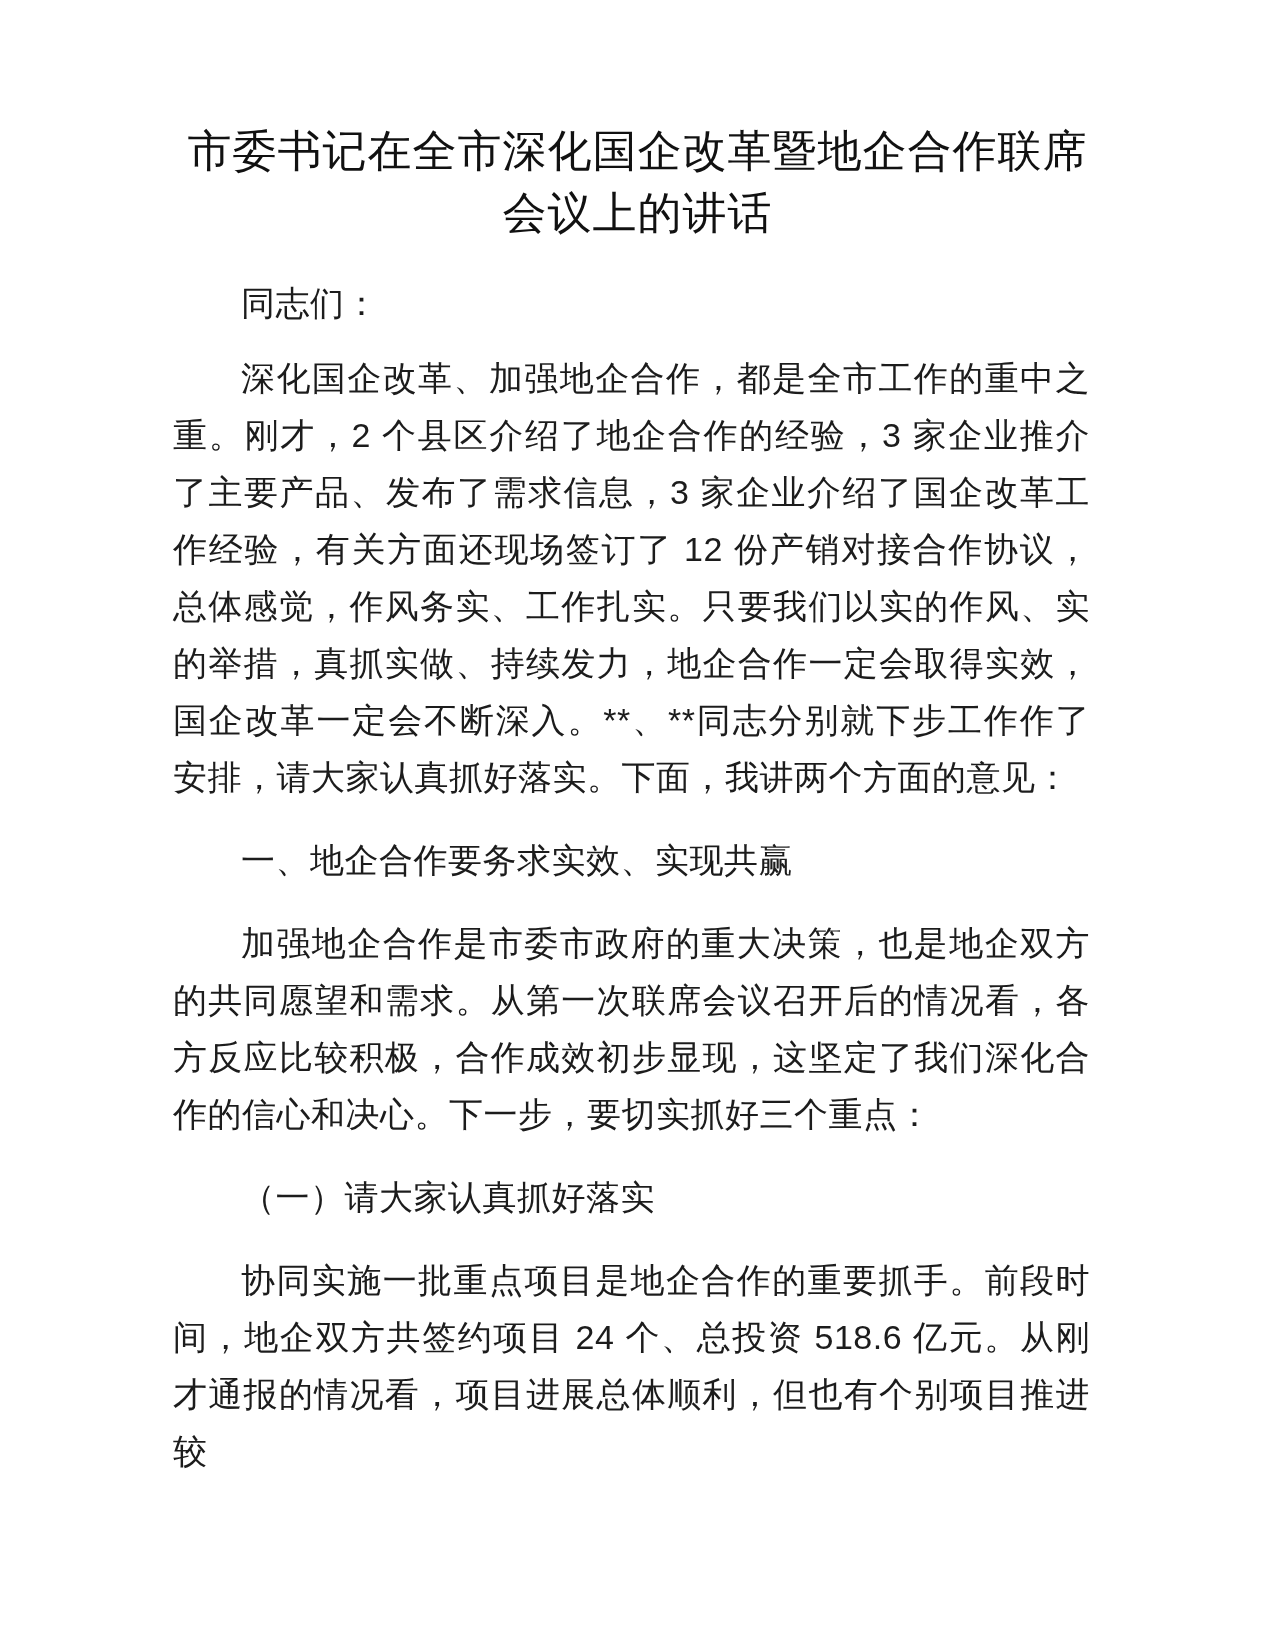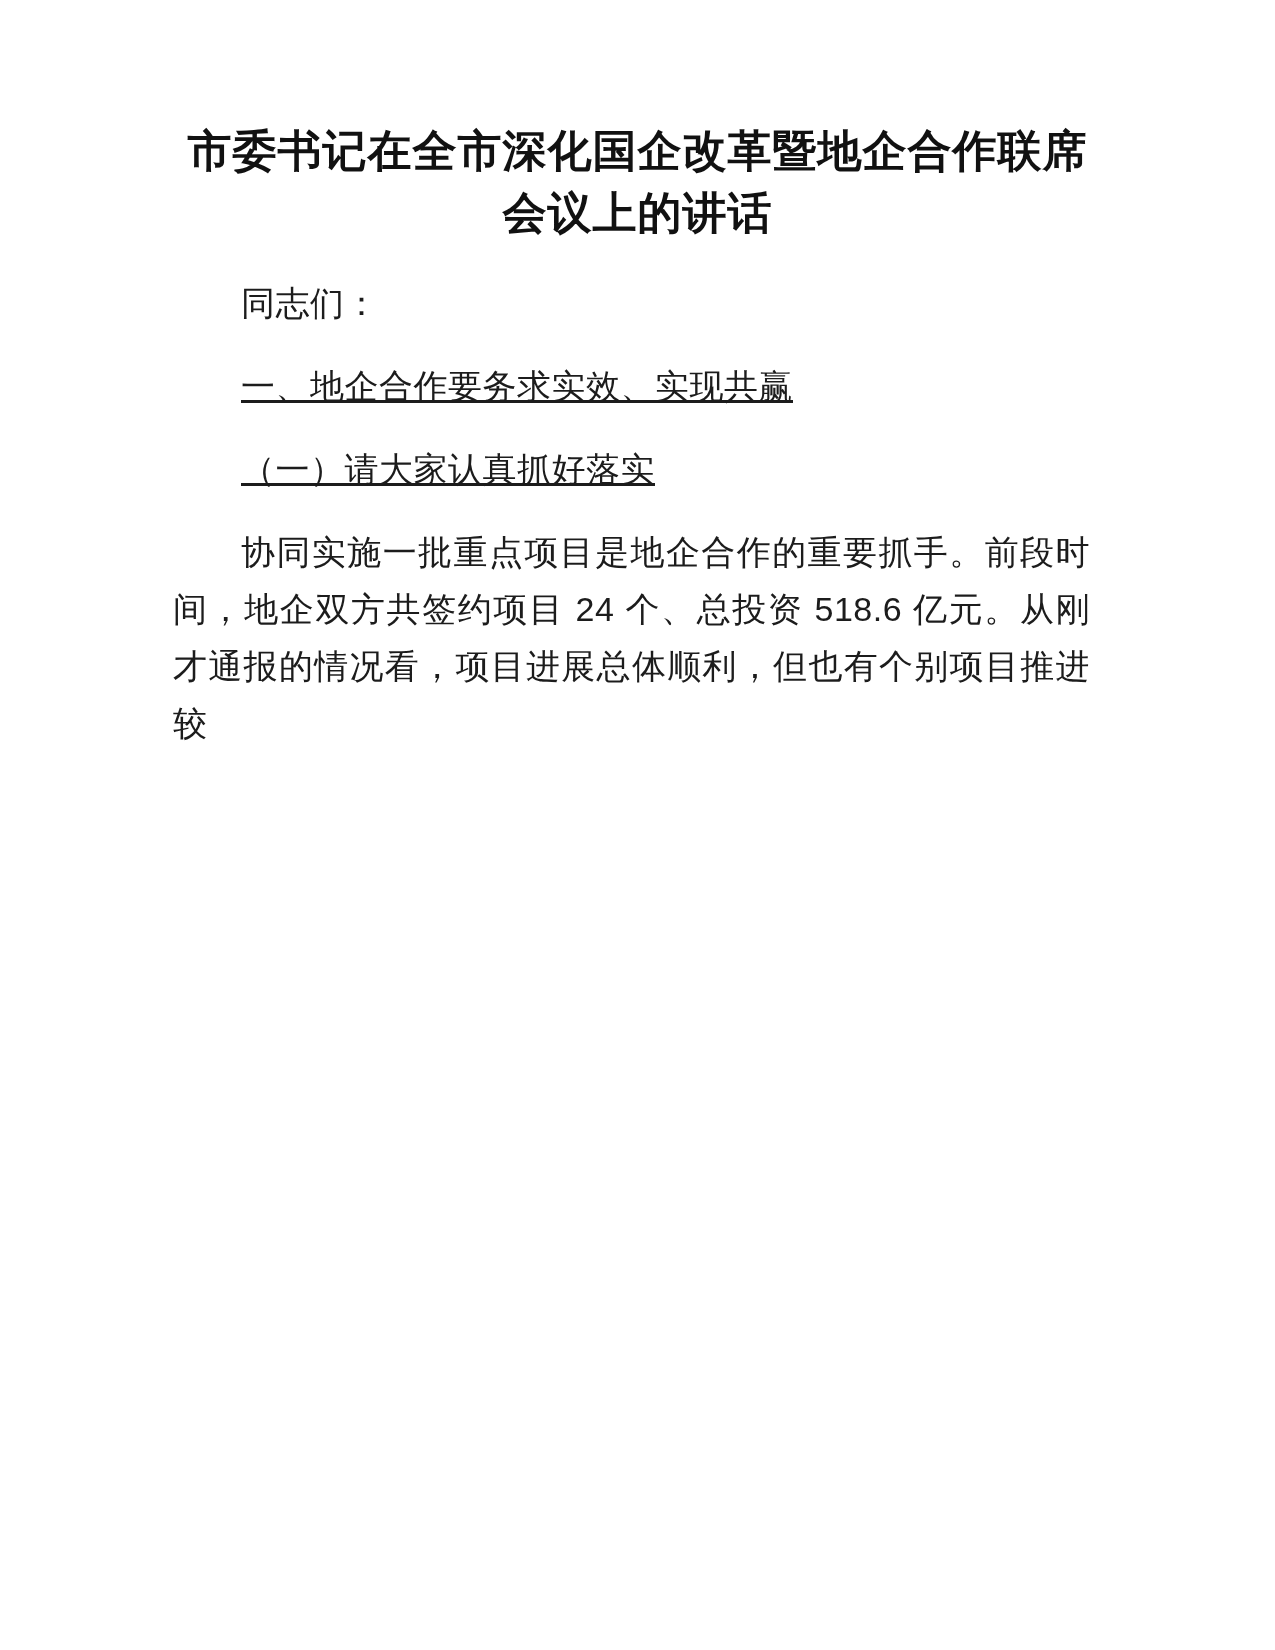--- a/index.html
+++ b/index.html
@@ -14,49 +14,50 @@
     margin: 0 auto;
     background: #ffffff;
     box-sizing: border-box;
     padding: 120px 173px 0 173px;
     overflow: hidden;
     font-family: "Liberation Sans", "DejaVu Sans", sans-serif;
     color: #1c1c1c;
   }
   .doc-title {
     font-size: 44px;
-    font-weight: 700;
+    font-weight: 400;
     text-align: center;
     line-height: 1.42;
     margin: 0 0 30px 0;
     color: #111111;
     letter-spacing: 1px;
   }
   .doc-body p {
     font-size: 34px;
     line-height: 57px;
     text-align: justify;
     text-indent: 2em;
     margin: 0 12px 16px 0;
     color: #1c1c1c;
     letter-spacing: 0.5px;
   }
   .doc-body p.heading {
     margin: 26px 0 26px 0;
     font-weight: 400;
-    text-decoration: underline;
   }
   .doc-body p.salutation {
     margin-bottom: 18px;
   }
 </style>
 </head>
 <body>
 
 <div class="page">
   <h1 class="doc-title">市委书记在全市深化国企改革暨地企合作联席会议上的讲话</h1>
   <div class="doc-body">
       <p class="salutation">同志们：</p>
+      <p class="plain">深化国企改革、加强地企合作，都是全市工作的重中之重。刚才，2 个县区介绍了地企合作的经验，3 家企业推介了主要产品、发布了需求信息，3 家企业介绍了国企改革工作经验，有关方面还现场签订了 12 份产销对接合作协议，总体感觉，作风务实、工作扎实。只要我们以实的作风、实的举措，真抓实做、持续发力，地企合作一定会取得实效，国企改革一定会不断深入。**、**同志分别就下步工作作了安排，请大家认真抓好落实。下面，我讲两个方面的意见：</p>
       <p class="heading">一、地企合作要务求实效、实现共赢</p>
+      <p class="plain">加强地企合作是市委市政府的重大决策，也是地企双方的共同愿望和需求。从第一次联席会议召开后的情况看，各方反应比较积极，合作成效初步显现，这坚定了我们深化合作的信心和决心。下一步，要切实抓好三个重点：</p>
       <p class="heading">（一）请大家认真抓好落实</p>
       <p class="plain">协同实施一批重点项目是地企合作的重要抓手。前段时间，地企双方共签约项目 24 个、总投资 518.6 亿元。从刚才通报的情况看，项目进展总体顺利，但也有个别项目推进较</p>
     </div>
 </div>
 
 </body></html>

